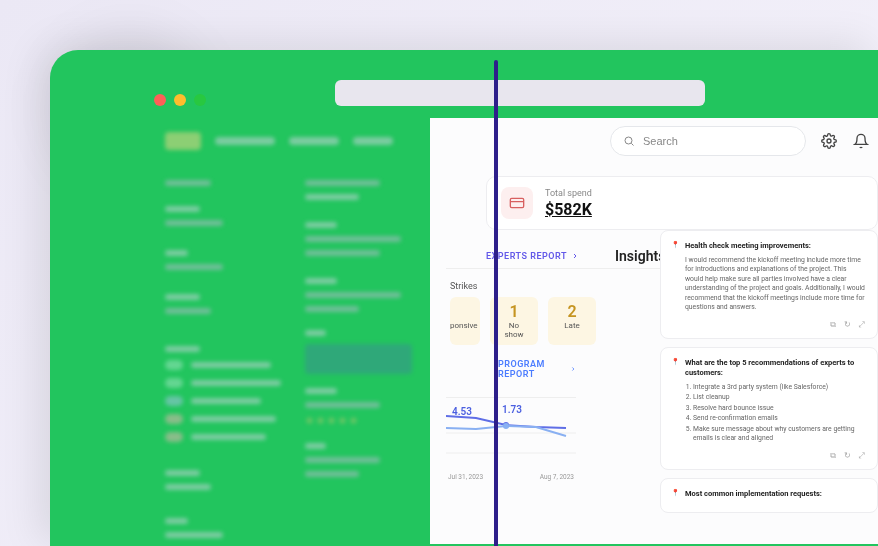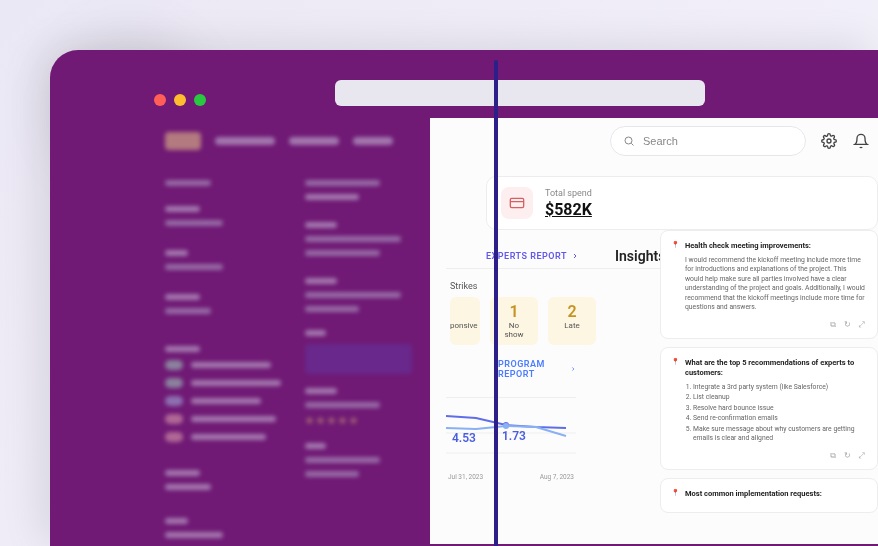--- a/index.html
+++ b/index.html
@@ -23,21 +23,21 @@
       width: 200px; height: 200px;
       background: radial-gradient(circle, rgba(0,0,0,0.15) 0%, transparent 70%);
       filter: blur(20px);
     }
     .window {
       position: absolute;
       left: 50px;
       top: 50px;
       right: 0;
       bottom: 0;
-      background: #701a75;
+      background: #22c55e;
       border-radius: 28px 0 0 0;
       box-shadow: -10px -5px 40px rgba(0,0,0,0.1);
       overflow: hidden;
     }
     .browser-chrome {
       padding: 30px 30px 12px 105px;
       display: flex;
       align-items: center;
       gap: 40px;
     }
@@ -353,24 +353,23 @@
       width: 130px;
       height: 80px;
       border-top: 1px solid #eee;
     }
     .chart-line {
       position: absolute;
       left: 0; top: 0;
     }
     .chart-values {
       position: absolute;
-      font-size: 12px;
+      font-size: 10px;
       color: #4a5fe0;
       font-weight: 600;
-      margin-top: 25px;
     }
     .chart-val-a { left: 6px; top: 8px; }
     .chart-val-b { left: 56px; top: 6px; }
     .chart-xaxis {
       position: absolute;
       bottom: -4px;
       left: 0;
       width: 100%;
       display: flex;
       justify-content: space-between;

